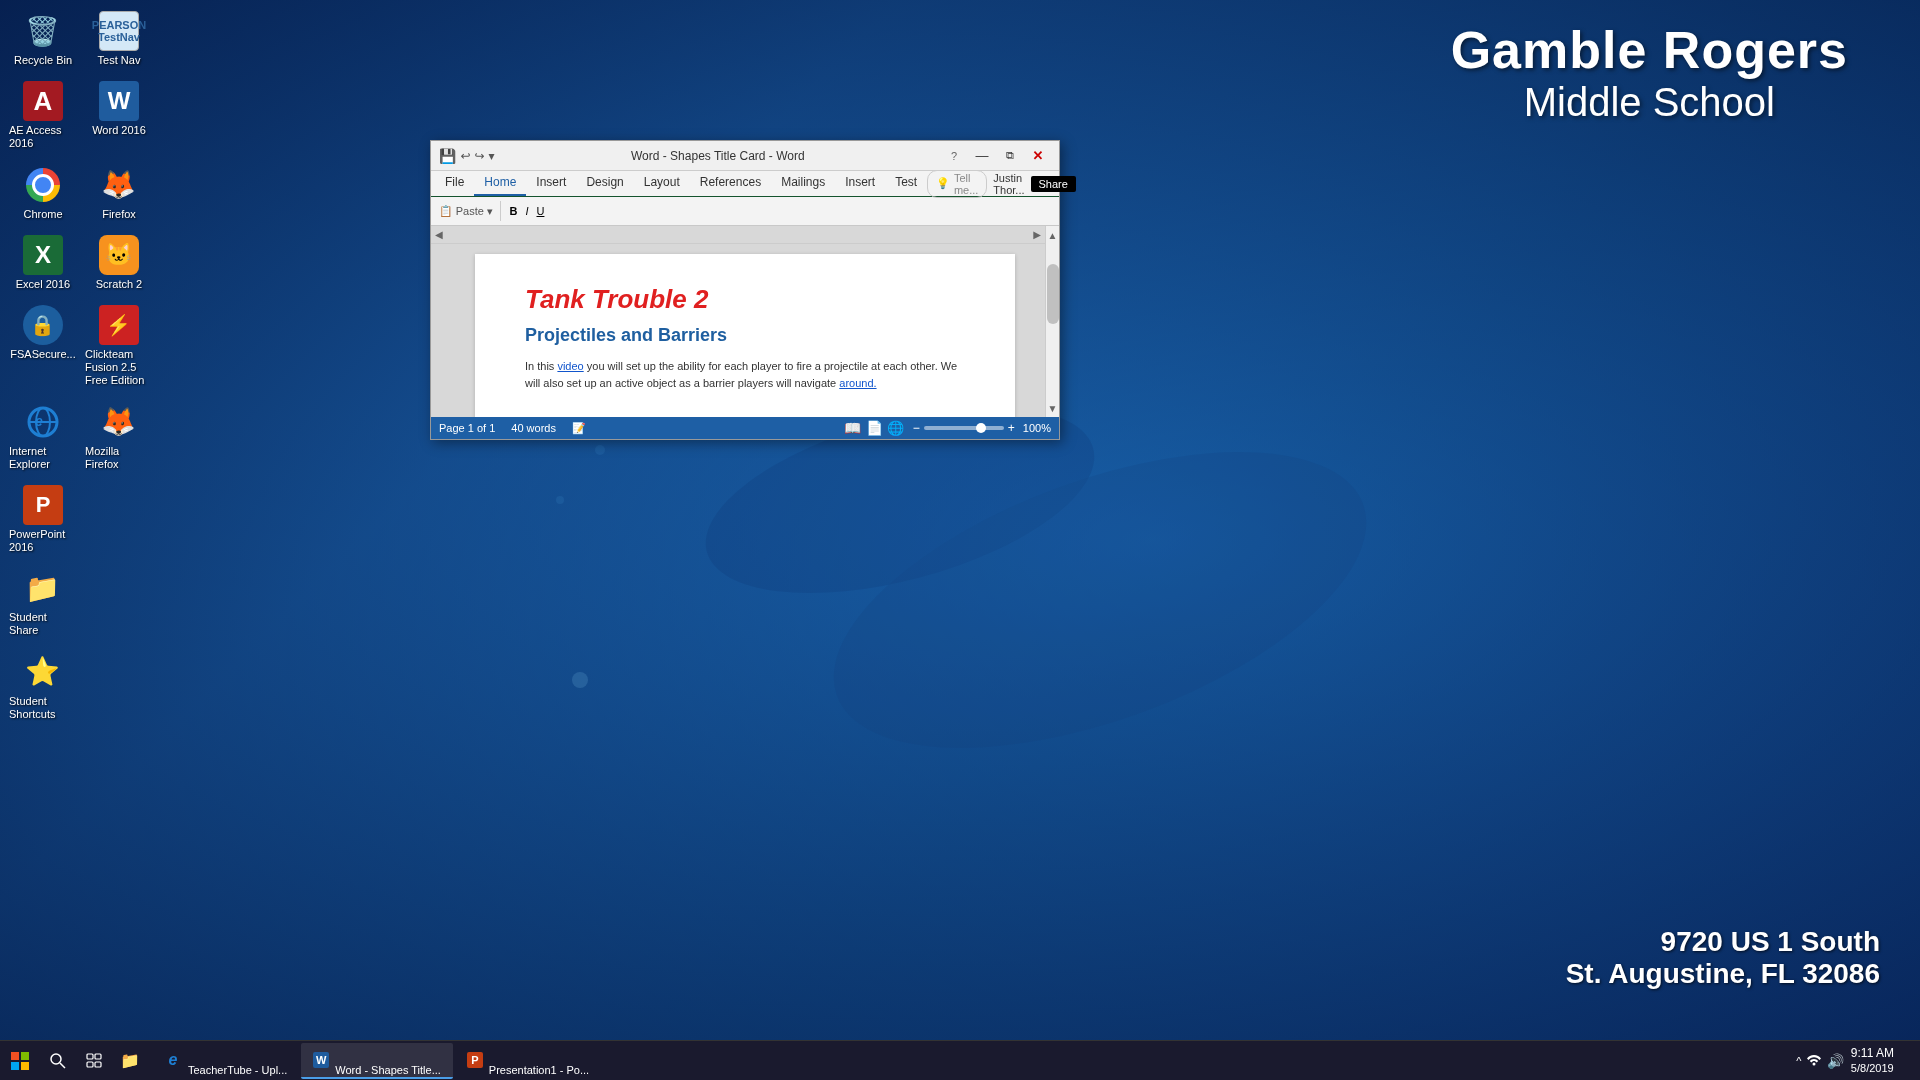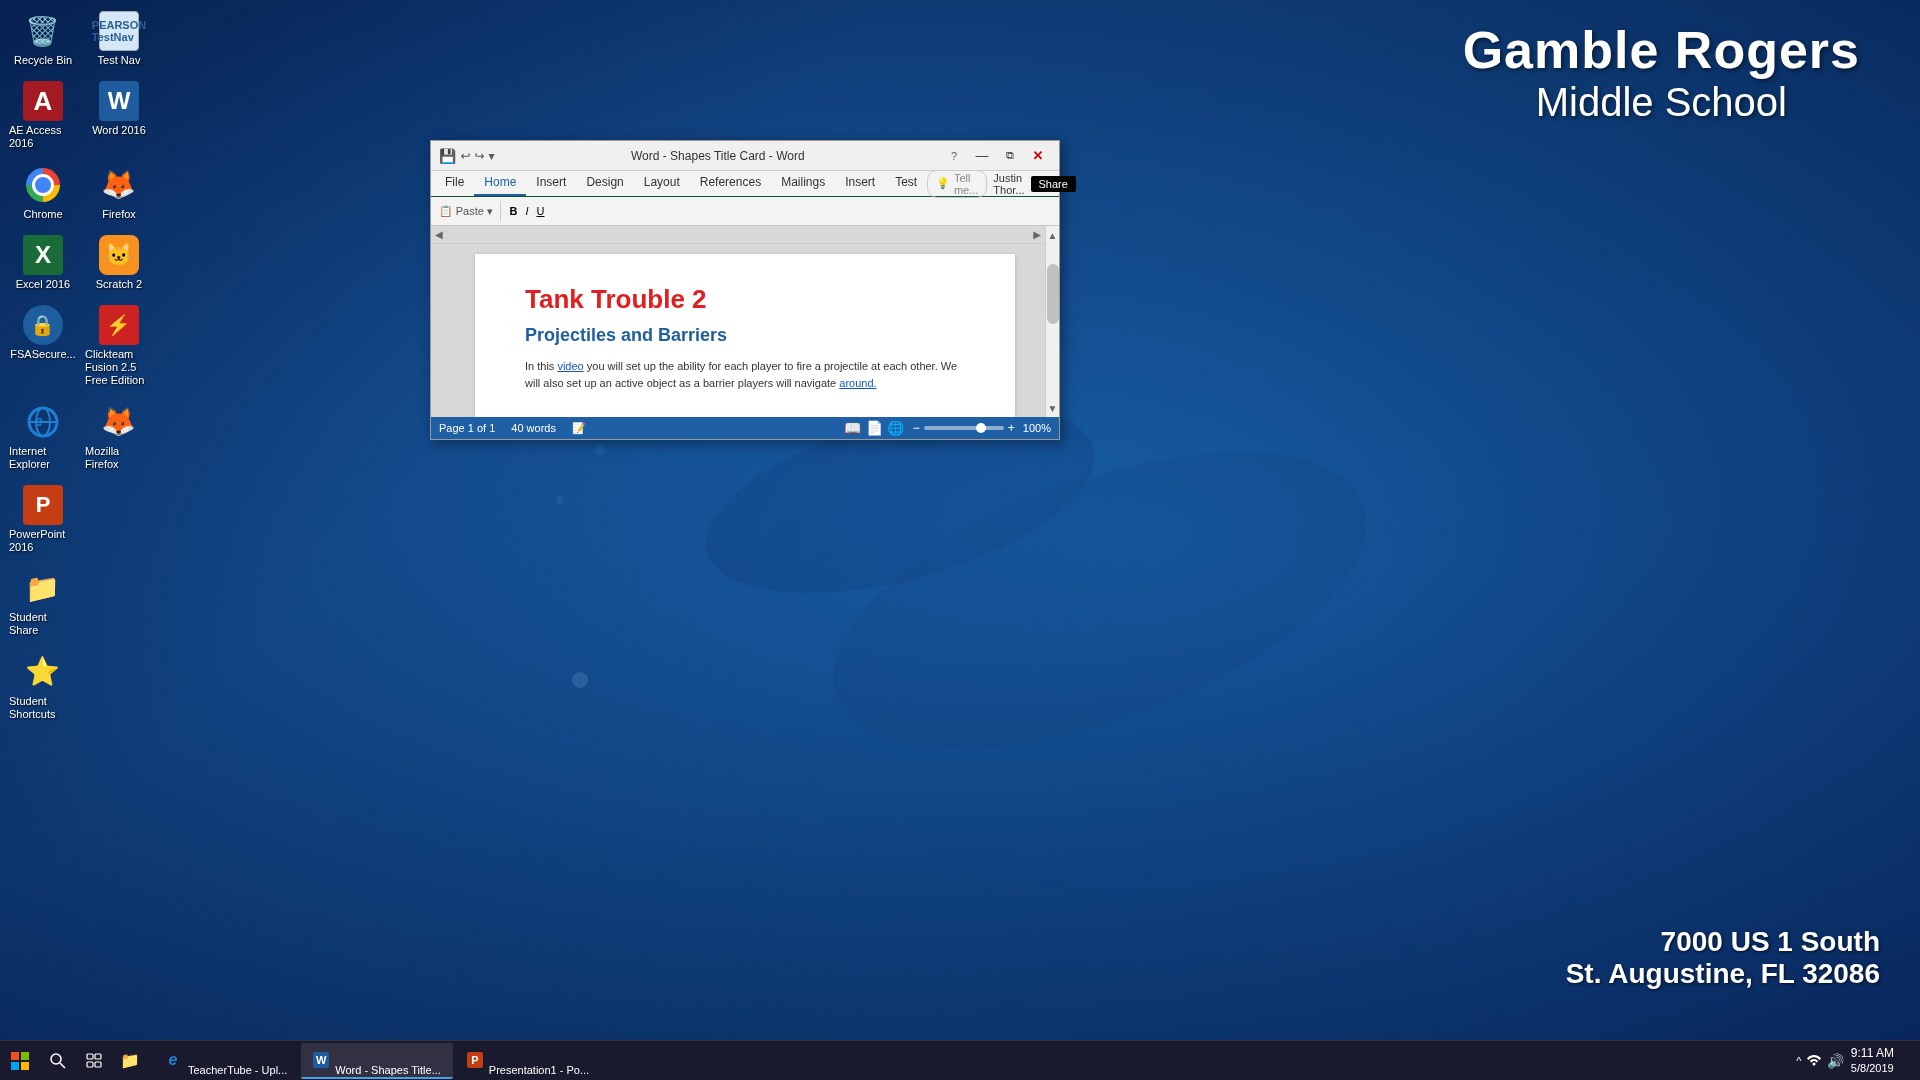--- a/index.html
+++ b/index.html
@@ -23,21 +23,21 @@
       content: '';
       position: absolute;
       inset: 0;
       background: radial-gradient(ellipse at 60% 50%, rgba(30,100,180,0.5) 0%, rgba(5,25,70,0.8) 100%);
     }
 
     
     .school-name {
       position: absolute;
       top: 20px;
-      right: 60px;
+      right: 72px;
       color: white;
       text-align: center;
       z-index: 5;
       text-shadow: 2px 2px 4px rgba(0,0,0,0.5);
     }
     .school-name .line1 {
       font-size: 52px;
       font-weight: bold;
       letter-spacing: 1px;
     }
@@ -82,21 +82,21 @@
       color: white;
       font-size: 11px;
       text-align: left;
       text-shadow: 1px 1px 2px rgba(0,0,0,0.9);
       line-height: 1.2;
       word-break: break-word;
     }
 
     
     .icon-recycle { background: transparent; }
-    .icon-pearson { background: #d4e8f7; border: 1px solid #aaa; }
+    .icon-pearson { background: #d4e8f7; border: 1px solid #aaa; text-align: center; }
     .icon-access { background: #a31a22; }
 
     .icons-row {
       display: flex;
       flex-direction: row;
       gap: 0px;
     }
 
     
     .word-window {
@@ -205,20 +205,21 @@
       max-width: 540px;
       min-height: 200px;
       padding: 30px 40px 20px 50px;
       box-shadow: 0 1px 4px rgba(0,0,0,0.2);
     }
     .doc-title {
       color: #e02020;
       font-size: 26px;
       font-weight: bold;
       margin-bottom: 10px;
+      font-style: italic;
     }
     .doc-subtitle {
       color: #1f5fa0;
       font-size: 18px;
       font-weight: bold;
       margin-bottom: 12px;
     }
     .doc-body {
       font-size: 11px;
       color: #333;
@@ -431,21 +432,21 @@
     <circle cx="560" cy="500" r="4" fill="rgba(100,200,255,0.3)"></circle>
   </svg>
 </div>
 
 <div class="school-name">
   <div class="line1">Gamble Rogers</div>
   <div class="line2">Middle School</div>
 </div>
 
 <div class="school-info">
-  <div class="addr1">7000 US 1 South</div>
+  <div class="addr1">9720 US 1 South</div>
   <div class="addr2">St. Augustine, FL 32086</div>
 </div>
 
 <div class="desktop-icons-container">
 
   <div class="icons-row">
     <div class="icon-item">
       <div class="icon-img icon-recycle">🗑️</div>
       <div class="icon-label">Recycle Bin</div>
     </div>

